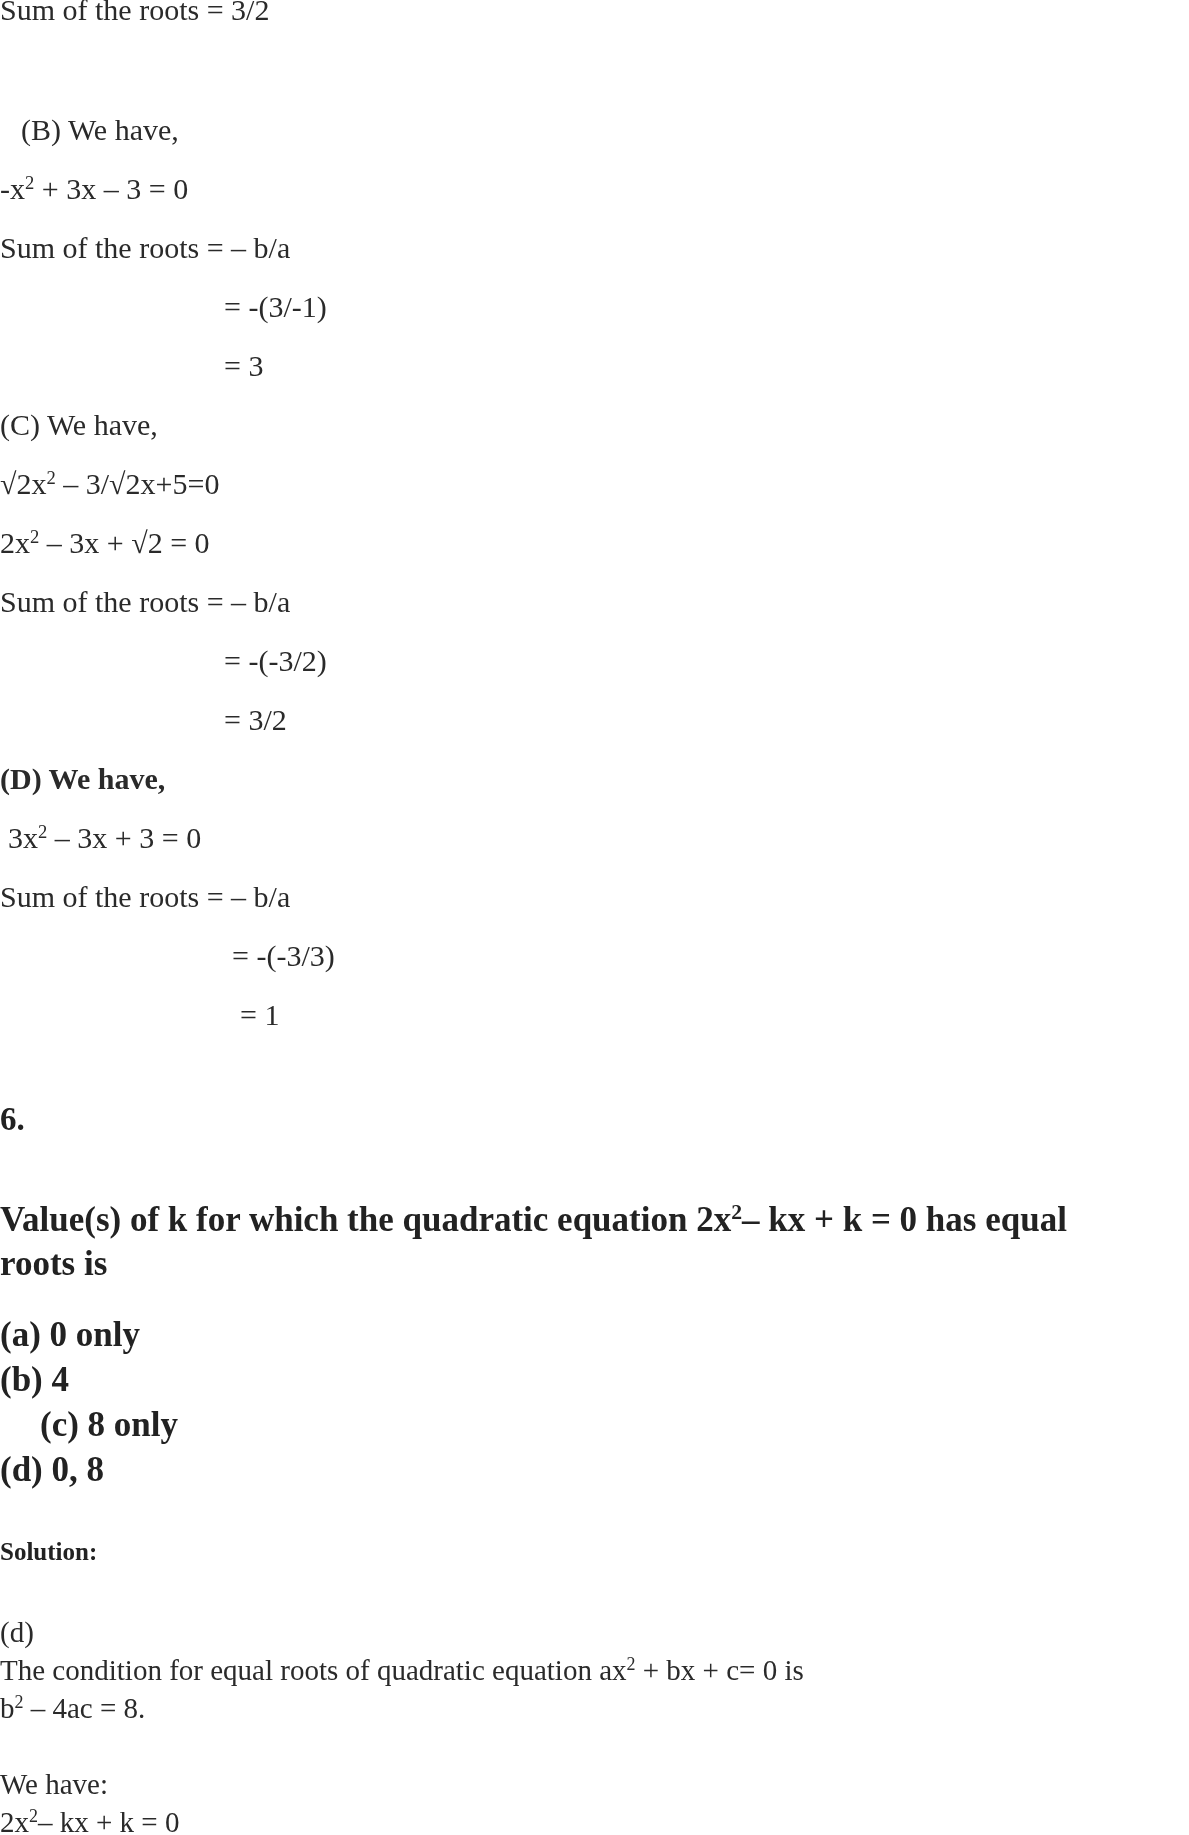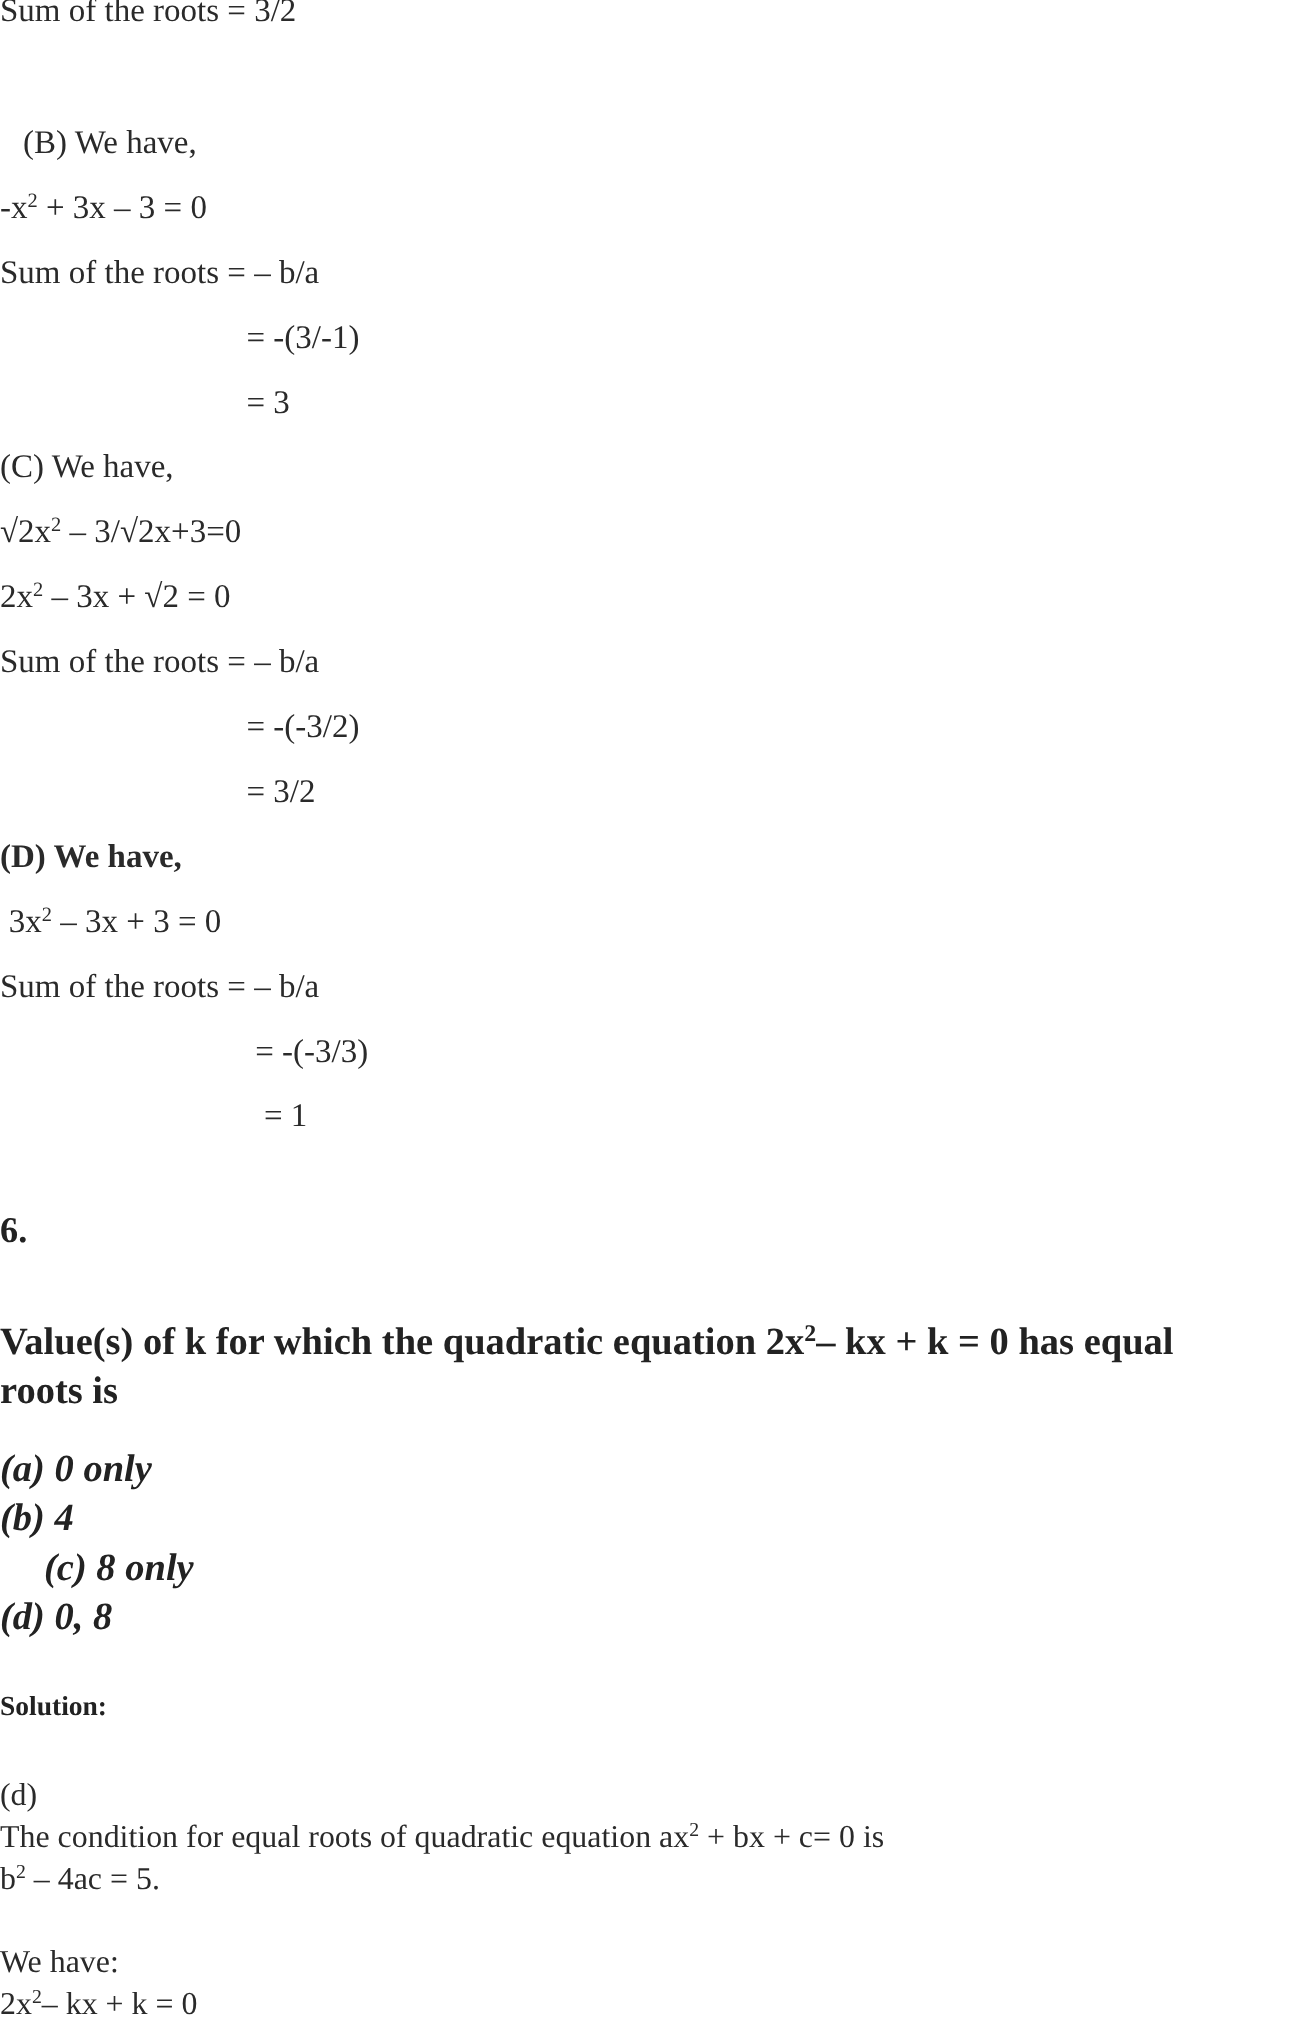--- a/index.html
+++ b/index.html
@@ -10,39 +10,39 @@
   }
   .line { position: absolute; left: 0; white-space: nowrap; font-size: 30px; line-height: 36px; }
   .ind1 { left: 224px; }
   .ind2 { left: 232px; }
   .ind3 { left: 240px; }
   .ind0b { left: 8px; }
   sup { font-size: 0.62em; vertical-align: 0; position: relative; top: -0.55em; }
   .bold { font-weight: bold; color: #222; }
   .qnum { font-size: 33px; line-height: 40px; }
   .q { font-size: 35px; line-height: 44px; margin-top: 12px; }
-  .opt { font-size: 35px; line-height: 44px; font-style: italic; }
+  .opt { font-size: 35px; line-height: 44px; }
   .sol { font-size: 25px; line-height: 44px; }
   .small { font-size: 29px; line-height: 36px; }
 </style>
 </head>
 <body>
 
 <div>
 
   <div class="line" style="top:-8px;">Sum of the roots = 3/2</div>
 
   <div class="line" style="top:112px;margin-left:21px;">(B) We have,</div>
   <div class="line" style="top:171px;"><span>-x</span><sup>2</sup><span> + 3x – 3 = 0</span></div>
   <div class="line" style="top:230px;">Sum of the roots = – b/a</div>
   <div class="line ind1" style="top:289px;">= -(3/-1)</div>
   <div class="line ind1" style="top:348px;">= 3</div>
 
   <div class="line" style="top:407px;">(C) We have,</div>
-  <div class="line" style="top:466px;"><span>√2x</span><sup>2</sup><span> – 3/√2x+3=0</span></div>
+  <div class="line" style="top:466px;"><span>√2x</span><sup>2</sup><span> – 3/√2x+5=0</span></div>
   <div class="line" style="top:525px;"><span>2x</span><sup>2</sup><span> – 3x + √2 = 0</span></div>
   <div class="line" style="top:584px;">Sum of the roots = – b/a</div>
   <div class="line ind1" style="top:643px;">= -(-3/2)</div>
   <div class="line ind1" style="top:702px;">= 3/2</div>
 
   <div class="line" style="top:761px;font-weight:bold;">(D) We have,</div>
   <div class="line ind0b" style="top:820px;"><span>3x</span><sup>2</sup><span> – 3x + 3 = 0</span></div>
   <div class="line" style="top:879px;">Sum of the roots = – b/a</div>
   <div class="line ind2" style="top:938px;">= -(-3/3)</div>
   <div class="line ind3" style="top:997px;">= 1</div>
@@ -54,18 +54,18 @@
 
   <div class="line bold opt" style="top:1313px;">(a) 0 only</div>
   <div class="line bold opt" style="top:1358px;">(b) 4</div>
   <div class="line bold opt" style="top:1403px;margin-left:40px;">(c) 8 only</div>
   <div class="line bold opt" style="top:1448px;">(d) 0, 8</div>
 
   <div class="line bold sol" style="top:1530px;">Solution:</div>
 
   <div class="line small" style="top:1614px;">(d)</div>
   <div class="line small" style="top:1652px;"><span>The condition for equal roots of quadratic equation ax</span><sup>2</sup><span> + bx + c= 0 is</span></div>
-  <div class="line small" style="top:1690px;"><span>b</span><sup>2</sup><span> – 4ac = 5.</span></div>
+  <div class="line small" style="top:1690px;"><span>b</span><sup>2</sup><span> – 4ac = 8.</span></div>
 
   <div class="line small" style="top:1766px;">We have:</div>
   <div class="line small" style="top:1804px;"><span>2x</span><sup>2</sup><span>– kx + k = 0</span></div>
 
 </div>
 
 </body></html>

